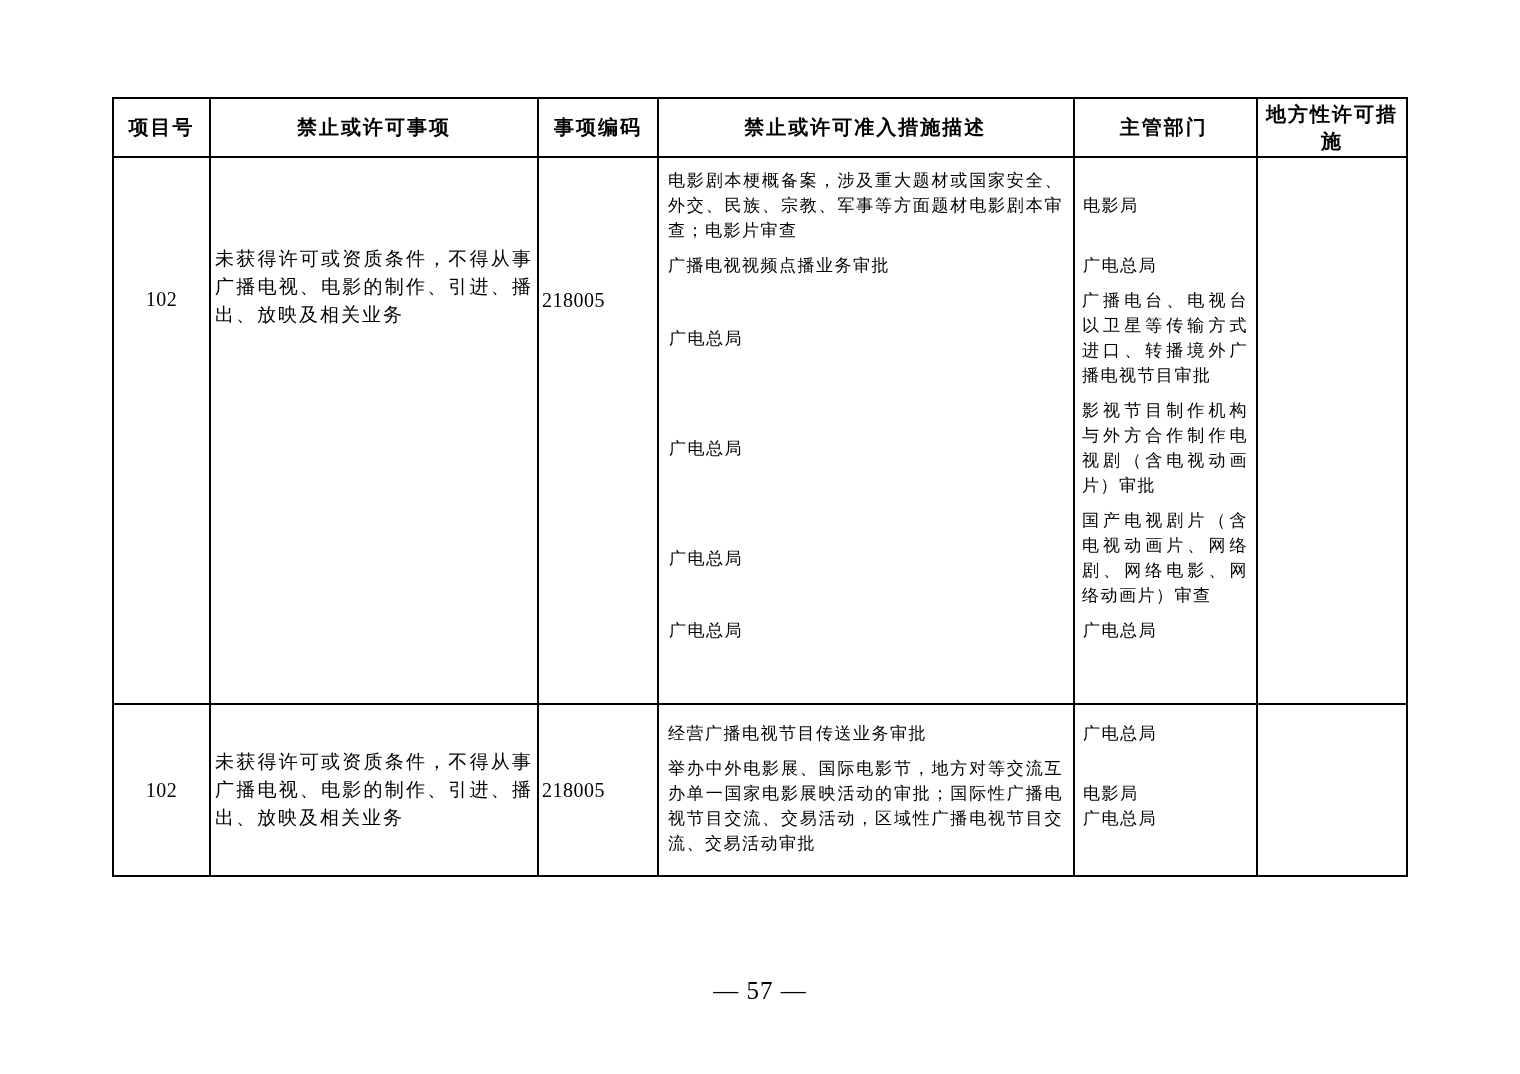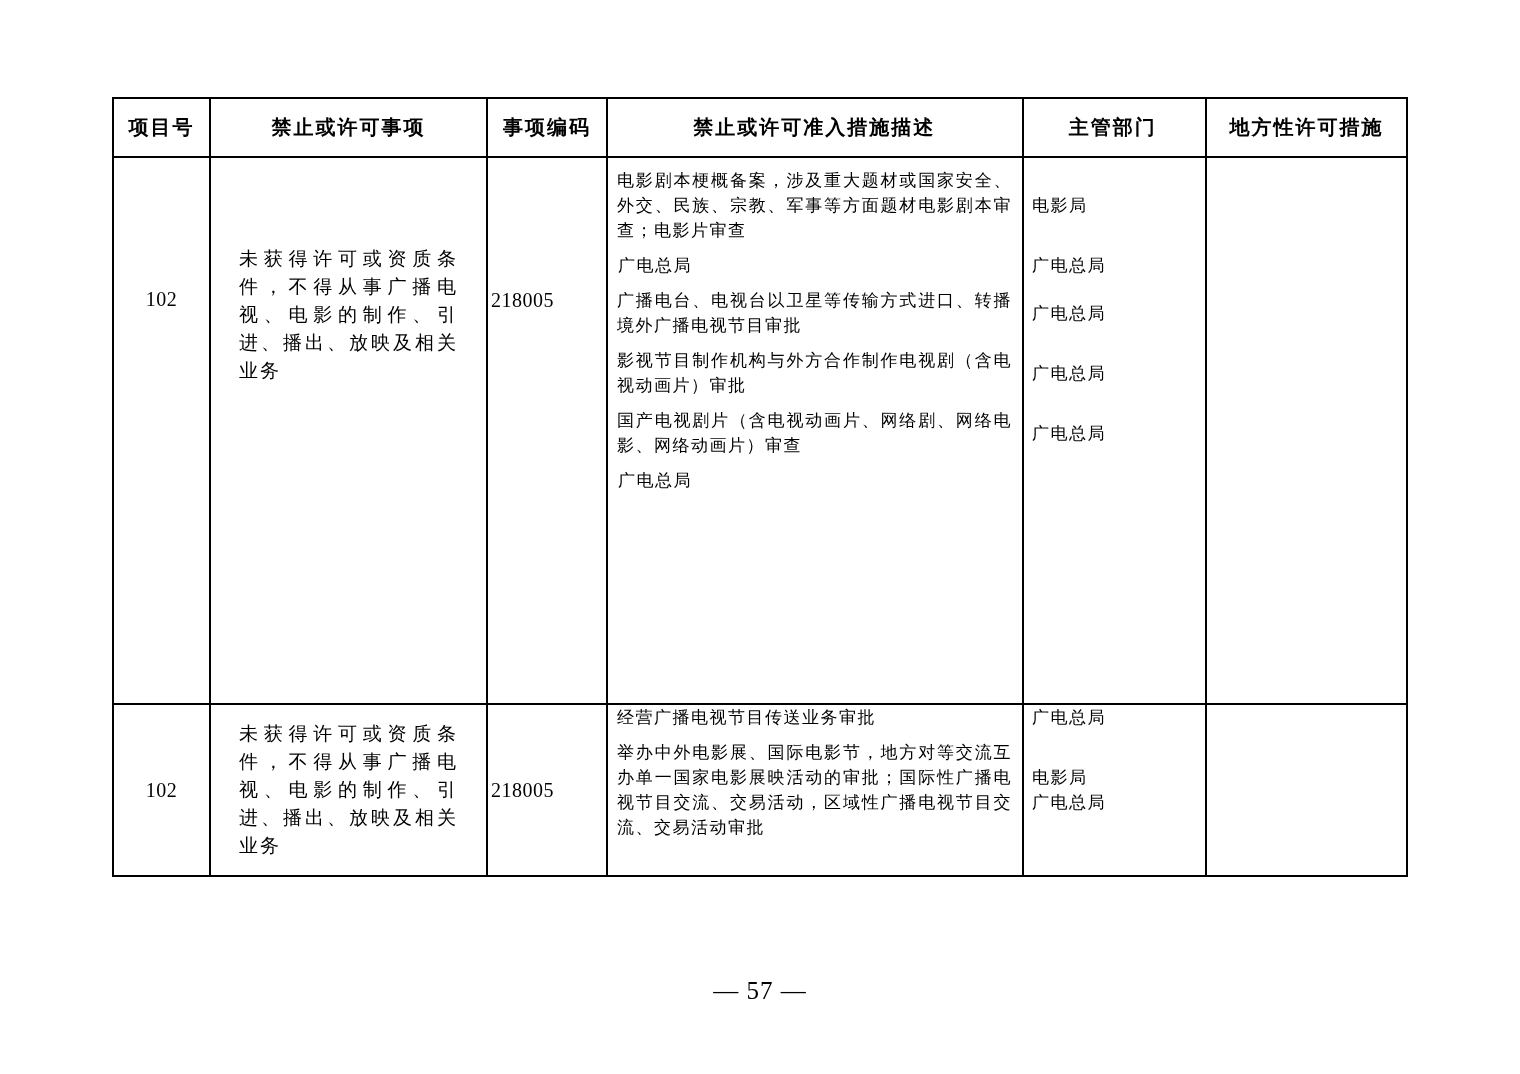--- a/index.html
+++ b/index.html
@@ -11,21 +11,21 @@
   .tbl {
     position:absolute; left:112px; top:97px; width:1296px;
     border:2px solid #000; background:#fff;
   }
   .tr { display:flex; align-items:stretch; }
   .tr-header { min-height:59px; border-bottom:2px solid #000; }
   .tr-body1 { min-height:545px; }
   .tr-body2 { min-height:172px; border-top:2px solid #000; }
   .c { flex:none; }
   .c1 { width:95px; }
-  .c2 { width:277px; border-left:2px solid #000; padding:0 28px; }
+  .c2 { width:328px; border-left:2px solid #000; padding:0 4px; }
   .c3 { width:120px; border-left:2px solid #000; padding:0 3px; }
   .c45 { width:599px; border-left:2px solid #000; position:relative; }
   .c45::before { content:""; position:absolute; left:414px; top:0; bottom:0; width:2px; background:#000; }
   .c6 { flex:1 1 auto; border-left:2px solid #000; }
   .hcell {
     display:flex; align-items:center; justify-content:center;
     font-family:"Liberation Sans", sans-serif; font-weight:bold;
     font-size:20px; letter-spacing:2px; text-align:center;
   }
   .num { font-size:20px; letter-spacing:0.5px; }
@@ -35,21 +35,21 @@
     text-align:justify; text-justify:inter-character;
   }
   
   .tr-body1 .itemno { padding-top:130px; }
   .tr-body1 .matter-wrap { padding-top:87px; }
   .tr-body1 .code { padding-top:131px; }
   
   .v-center { display:flex; flex-direction:column; justify-content:center; }
   .measures { display:grid; grid-template-columns:414px 185px; row-gap:10px; }
   .measures-r1 { padding-top:10px; }
-  .measures-r2 { padding-top:0; }
+  .measures-r2 { padding-top:16px; }
   .m-desc {
     font-size:17px; line-height:25px; letter-spacing:1.5px;
     padding:0 10px 0 9px; text-align:justify; text-justify:inter-character;
   }
   .m-dept {
     font-size:17px; line-height:25px; letter-spacing:1.5px;
     padding-left:10px; align-self:center; white-space:pre-line;
   }
   .page-num {
     position:absolute; top:977px; left:0; width:100%;
@@ -77,20 +77,21 @@
     <div class="tr tr-body1">
       <div class="c c1 num itemno">102</div>
       <div class="c c2 matter-wrap">
         <div class="matter">未获得许可或资质条件，不得从事广播电视、电影的制作、引进、播出、放映及相关业务</div>
       </div>
       <div class="c c3 num code">218005</div>
       <div class="c c45">
         <div class="measures measures-r1">
           <div class="m-desc">电影剧本梗概备案，涉及重大题材或国家安全、外交、民族、宗教、军事等方面题材电影剧本审查；电影片审查</div>
           <div class="m-dept">电影局</div>
+          <div class="m-desc">广播电视视频点播业务审批</div>
           <div class="m-dept">广电总局</div>
           <div class="m-dept">广电总局</div>
           <div class="m-desc">广播电台、电视台以卫星等传输方式进口、转播境外广播电视节目审批</div>
           <div class="m-dept">广电总局</div>
           <div class="m-desc">影视节目制作机构与外方合作制作电视剧（含电视动画片）审批</div>
           <div class="m-dept">广电总局</div>
           <div class="m-desc">国产电视剧片（含电视动画片、网络剧、网络电影、网络动画片）审查</div>
           <div class="m-dept">广电总局</div>
           <div class="m-dept">广电总局</div>
         </div>

